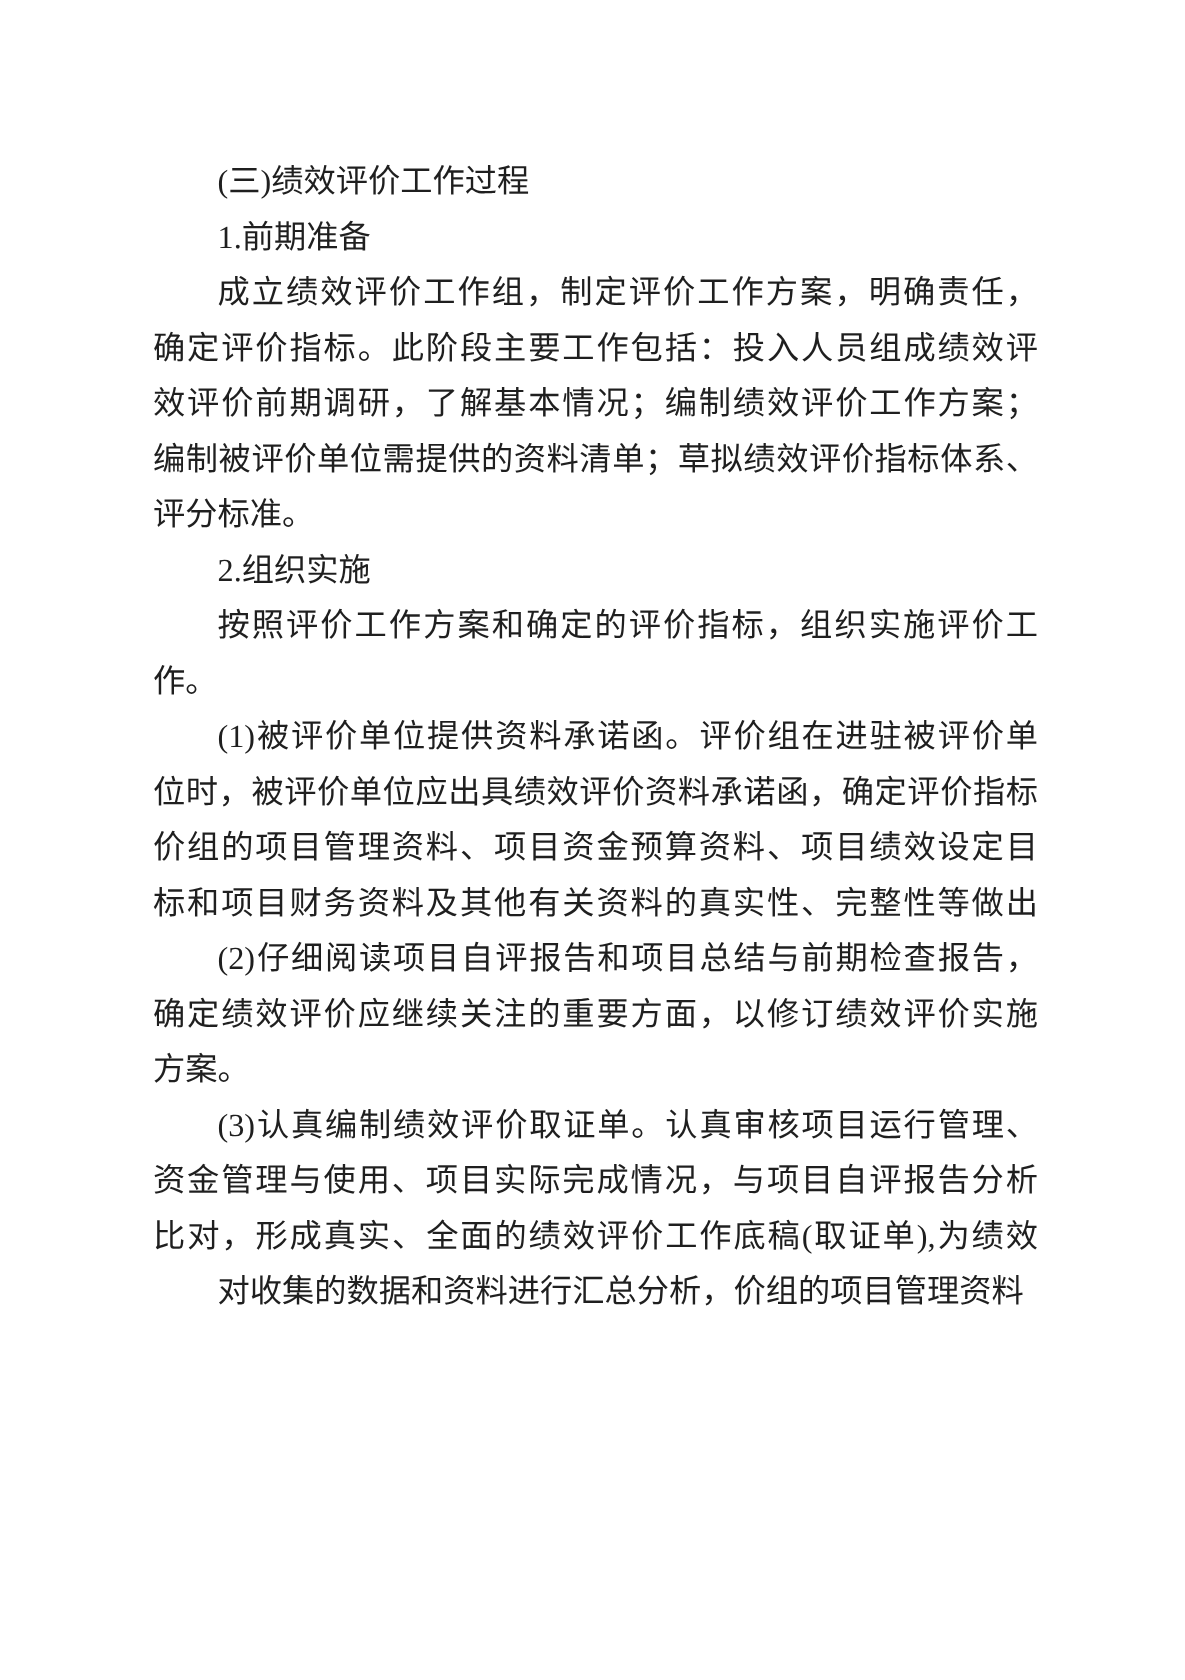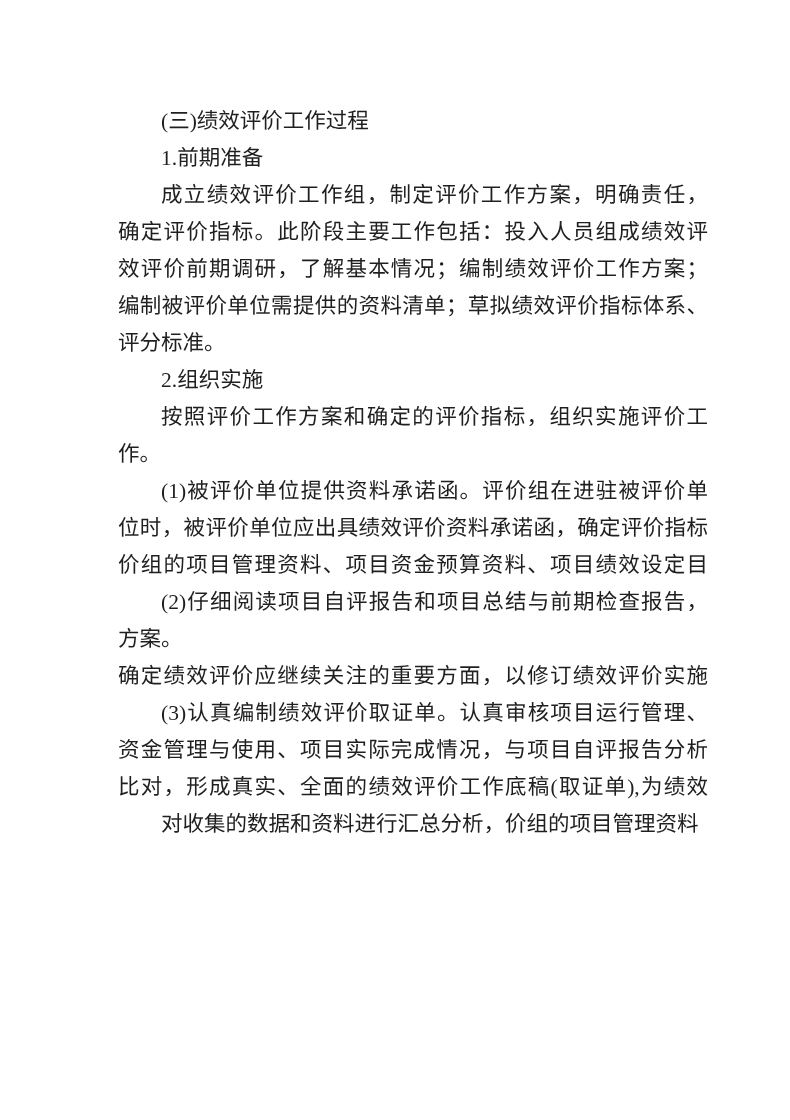--- a/index.html
+++ b/index.html
@@ -21,21 +21,20 @@
     width: 790px;
     height: 1120px;
     background: #ffffff;
   }
   .textblock {
     position: absolute;
     left: 102px;
     top: 103px;
     width: 590px;
     color: #1f1f1f;
-    margin-left: 16px;
   }
   .line {
     height: 37px;
     line-height: 37px;
     font-size: 21.5px;
     white-space: nowrap;
     text-align: left;
   }
   .line.indent {
     padding-left: 43px;
@@ -57,21 +56,22 @@
       <div class="line justify">确定评价指标。此阶段主要工作包括：投入人员组成绩效评</div>
       <div class="line justify">效评价前期调研，了解基本情况；编制绩效评价工作方案；</div>
       <div class="line justify">编制被评价单位需提供的资料清单；草拟绩效评价指标体系、</div>
       <div class="line">评分标准。</div>
       <div class="line indent">2.组织实施</div>
       <div class="line indent justify">按照评价工作方案和确定的评价指标，组织实施评价工</div>
       <div class="line">作。</div>
       <div class="line indent justify">(1)被评价单位提供资料承诺函。评价组在进驻被评价单</div>
       <div class="line justify">位时，被评价单位应出具绩效评价资料承诺函，确定评价指标</div>
       <div class="line justify">价组的项目管理资料、项目资金预算资料、项目绩效设定目</div>
+      <div class="line justify">标和项目财务资料及其他有关资料的真实性、完整性等做出</div>
       <div class="line indent justify">(2)仔细阅读项目自评报告和项目总结与前期检查报告，</div>
+      <div class="line justify">确定绩效评价应继续关注的重要方面，以修订绩效评价实施</div>
       <div class="line">方案。</div>
-      <div class="line justify">确定绩效评价应继续关注的重要方面，以修订绩效评价实施</div>
       <div class="line indent justify">(3)认真编制绩效评价取证单。认真审核项目运行管理、</div>
       <div class="line justify">资金管理与使用、项目实际完成情况，与项目自评报告分析</div>
       <div class="line justify">比对，形成真实、全面的绩效评价工作底稿(取证单),为绩效</div>
       <div class="line indent">对收集的数据和资料进行汇总分析，价组的项目管理资料</div>
     </div>
 </div>
 
 </body></html>

